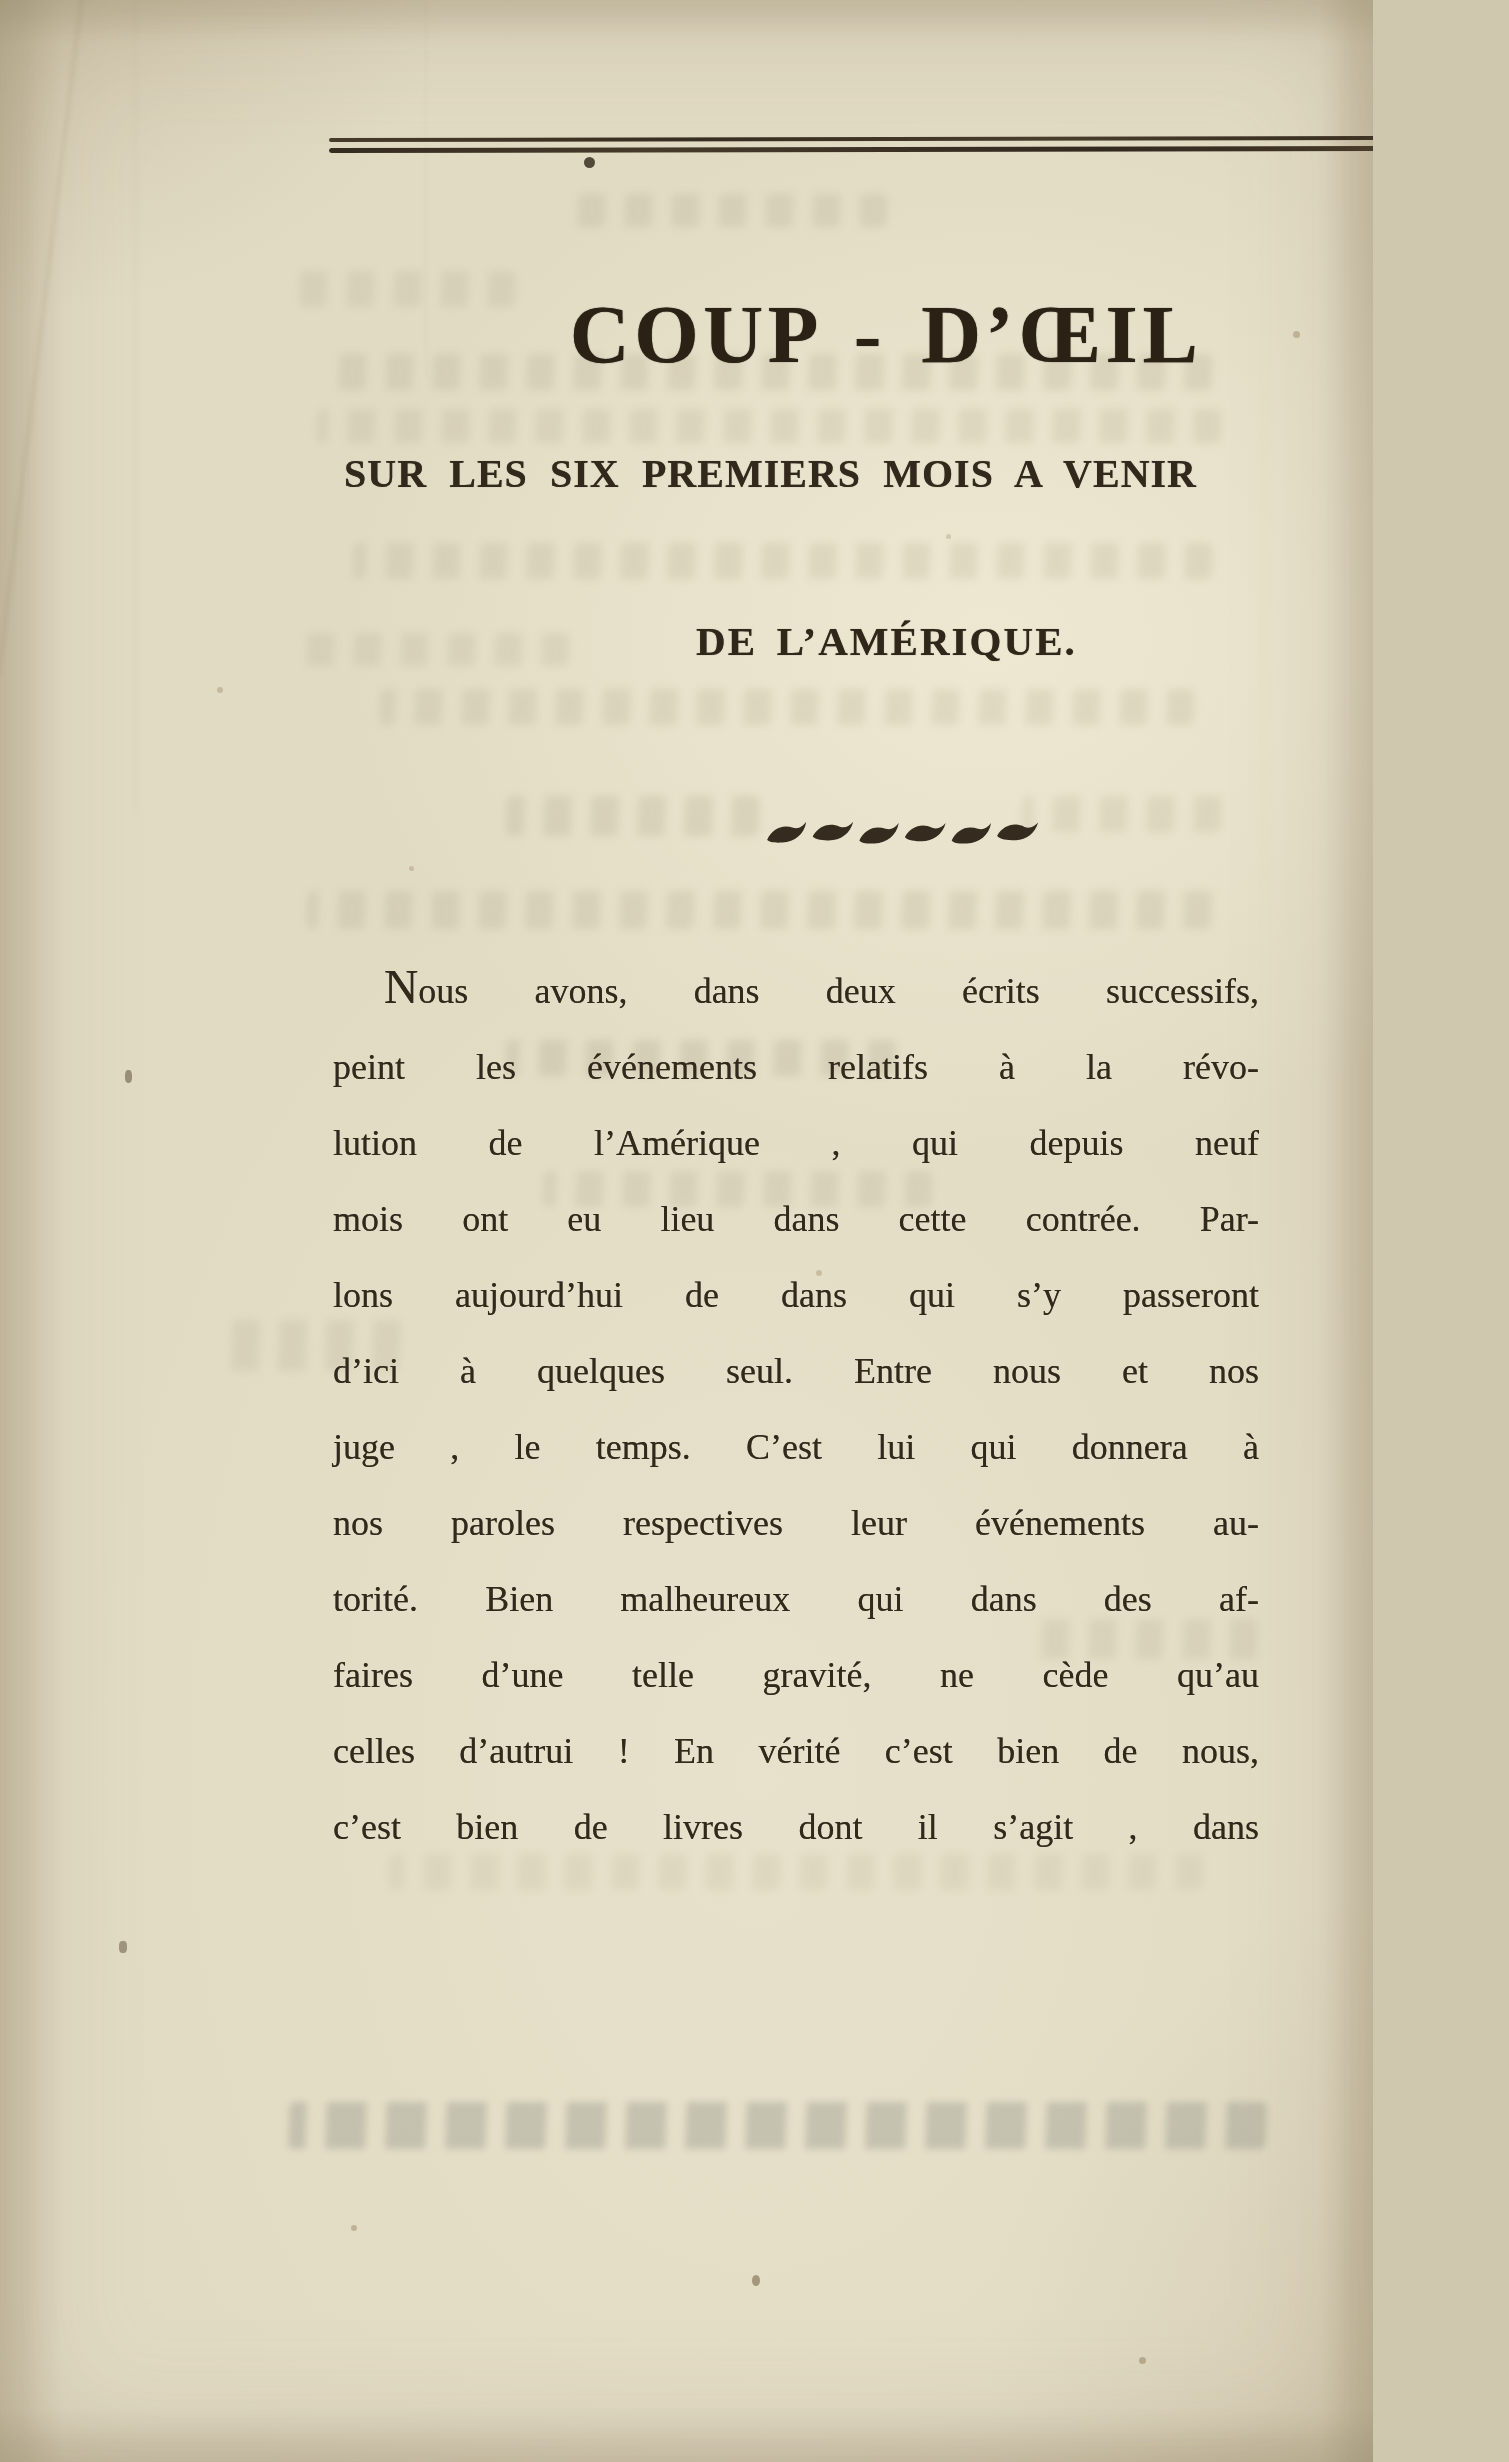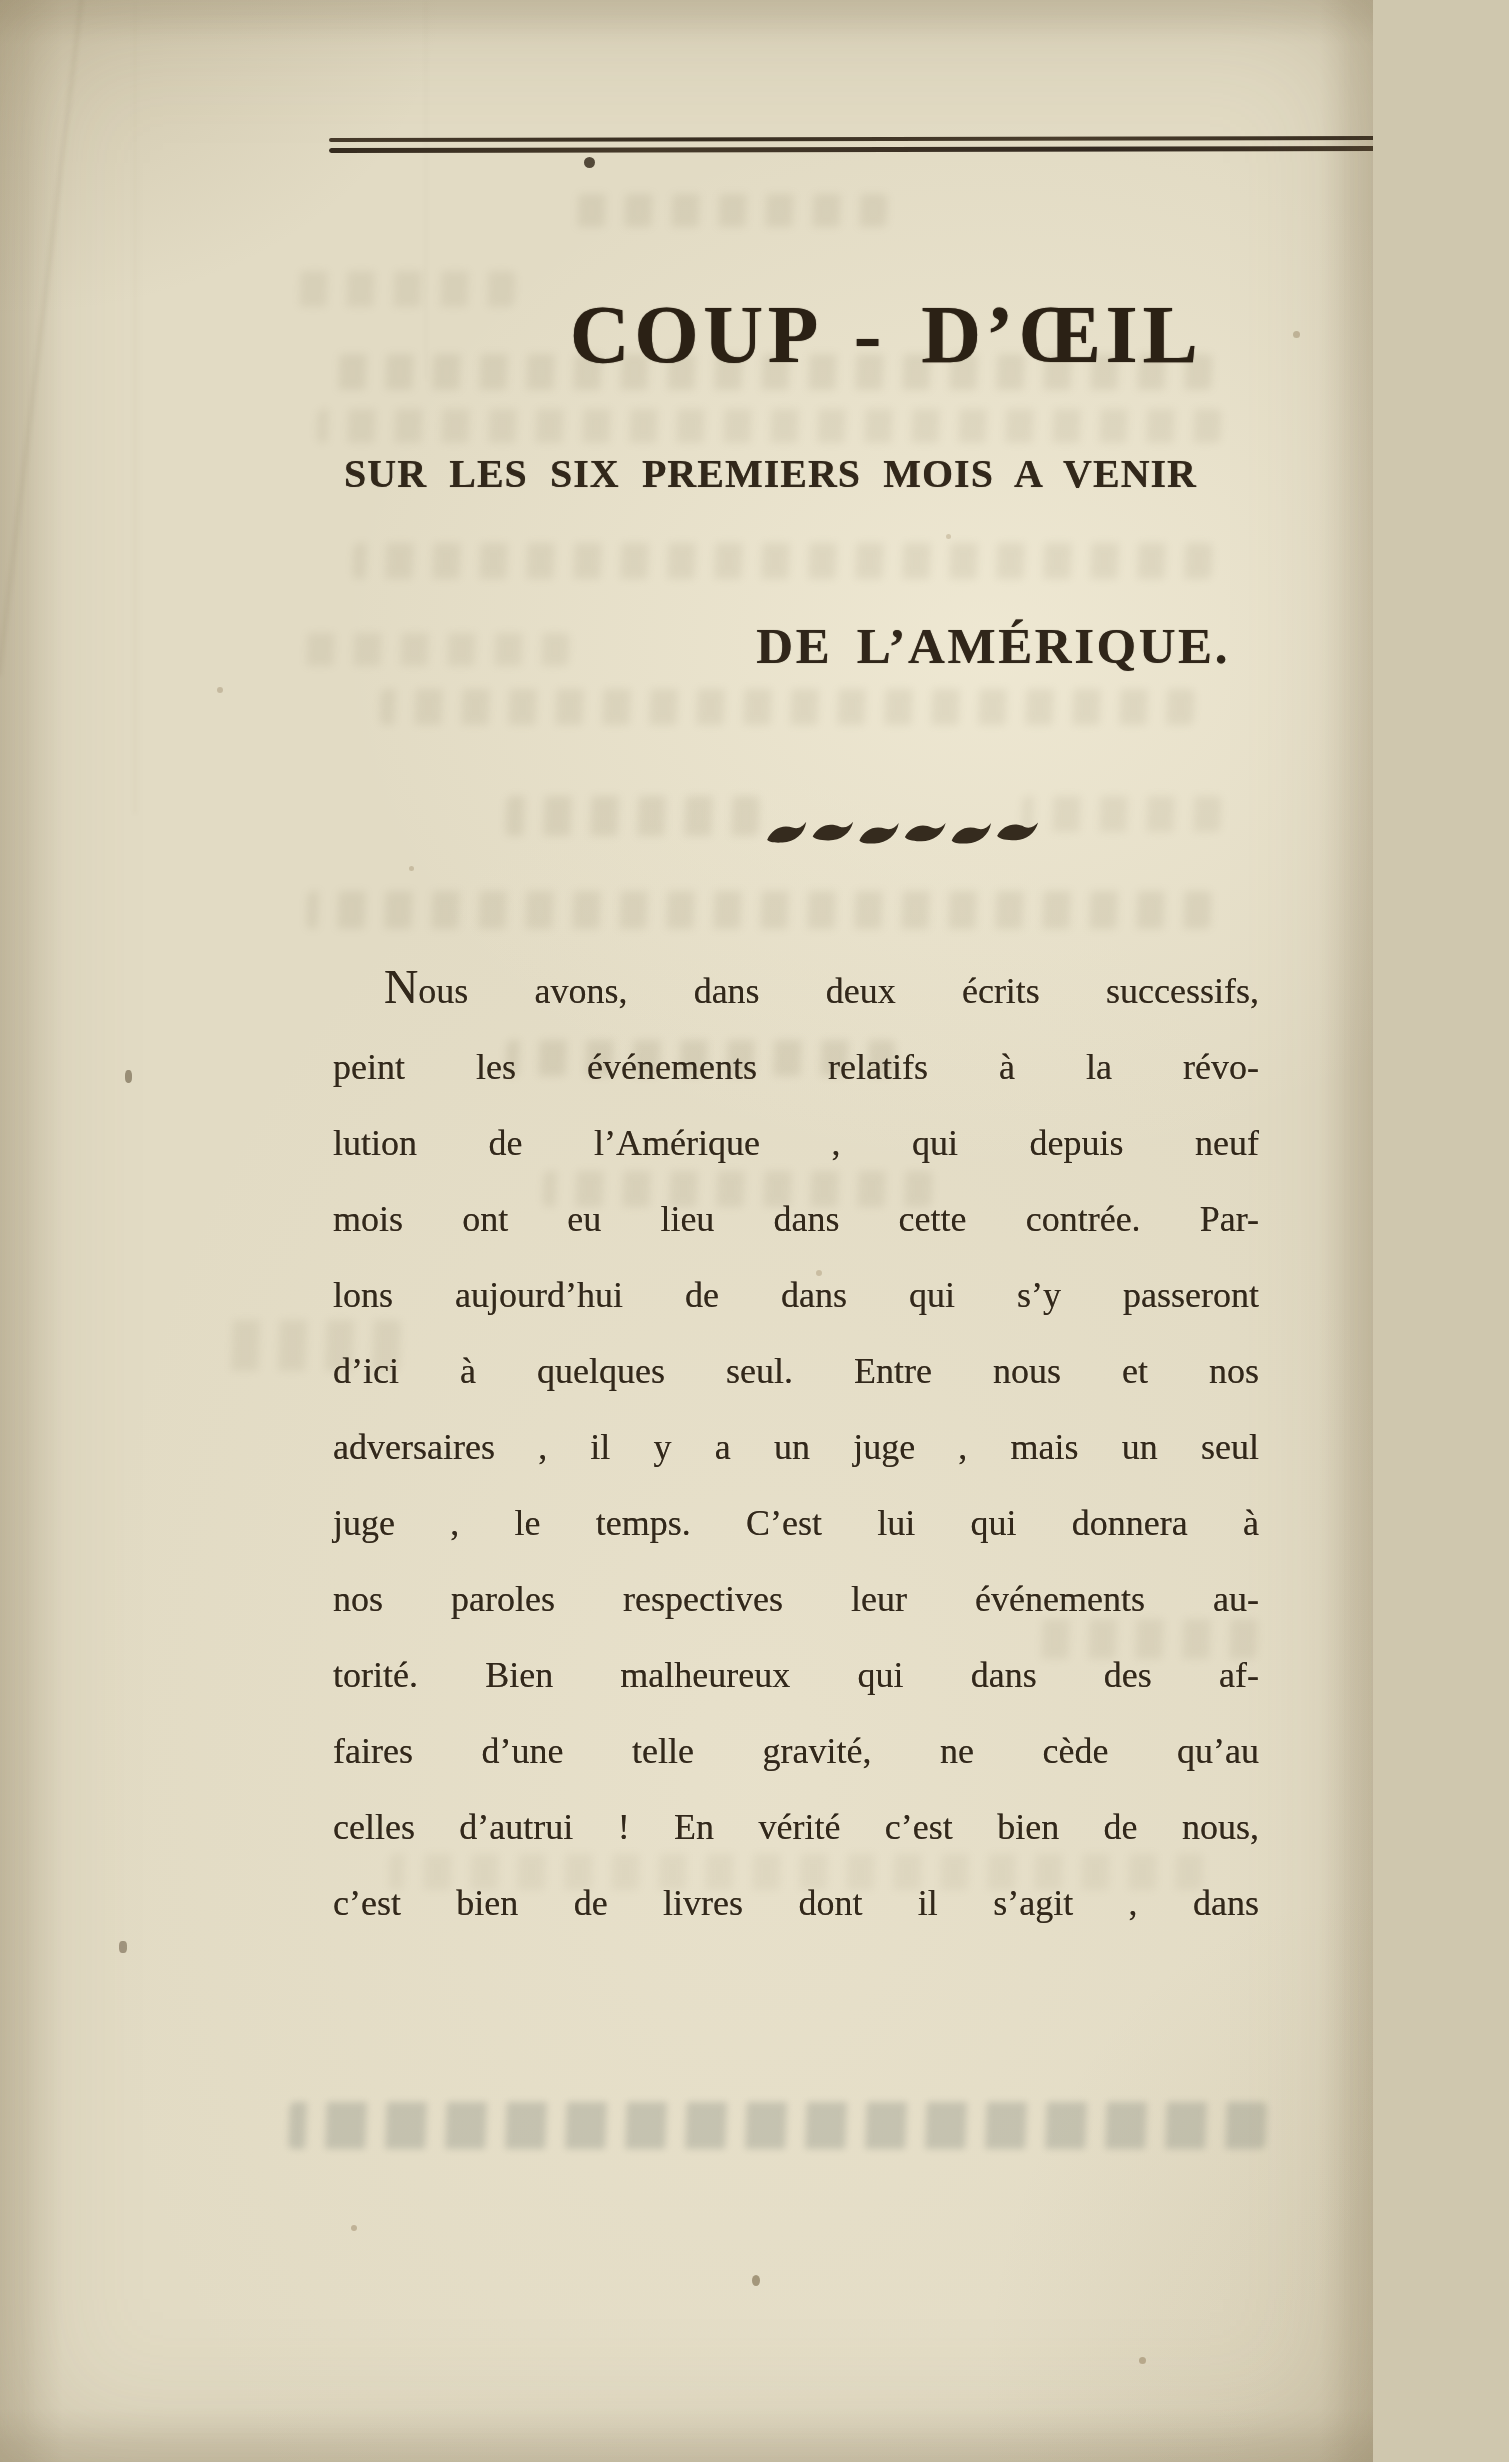--- a/index.html
+++ b/index.html
@@ -37,22 +37,22 @@
     text-shadow:0 0 1.1px rgba(43,33,21,.75);
   }
   .subtitle{
     position:absolute;left:344px;top:450px;width:913px;
     font-size:40px;font-weight:600;letter-spacing:.025em;word-spacing:.28em;
     color:#32281b;
     text-shadow:0 0 0.7px rgba(50,40,27,.7);
   }
   .subtitle2{
     position:absolute;left:543px;top:617px;width:687px;
-    font-size:51px;font-weight:600;letter-spacing:.05em;word-spacing:.18em;
-    text-align:right;color:#30261a;
+    font-size:41px;font-weight:600;letter-spacing:.05em;word-spacing:.18em;
+    text-align:center;color:#30261a;
     text-shadow:0 0 0.8px rgba(48,38,26,.7);
   }
   
   .fleuron{position:absolute;left:765px;top:812px;width:277px;height:43px;}
   .fleuron svg{width:100%;height:100%;}
   .fleuron path{fill:#352b1e;}
   
   .body-par{
     position:absolute;left:333px;top:953px;width:926px;
     font-size:36px;line-height:76px;color:#32281b;
@@ -119,21 +119,20 @@
     </svg>
   </div>
 
   <div class="body-par">
     <div class="bl bl-first"><span class="initial">N</span><span>ous avons, dans deux écrits successifs,</span></div>
     <div class="bl">peint les événements relatifs à la révo-</div>
     <div class="bl">lution de l’Amérique , qui depuis neuf</div>
     <div class="bl">mois ont eu lieu dans cette contrée. Par-</div>
     <div class="bl">lons aujourd’hui de dans qui s’y passeront</div>
     <div class="bl">d’ici à quelques seul. Entre nous et nos</div>
-    <div class="bl">adversaires , il y a un juge , mais un seul</div>
     <div class="bl">juge , le temps. C’est lui qui donnera à</div>
     <div class="bl">nos paroles respectives leur événements au-</div>
     <div class="bl">torité. Bien malheureux qui dans des af-</div>
     <div class="bl">faires d’une telle gravité, ne cède qu’au</div>
     <div class="bl">celles d’autrui ! En vérité c’est bien de nous,</div>
     <div class="bl">c’est bien de livres dont il s’agit , dans</div>
   </div>
 
   <div class="speck" style="left:125px;top:1070px;width:7.2px;height:12.7px;background:#5f5038;opacity:.55;border-radius:40%;"></div>
   <div class="speck" style="left:119px;top:1941px;width:8.1px;height:11.8px;background:#5f5038;opacity:.5;border-radius:40%;"></div>

